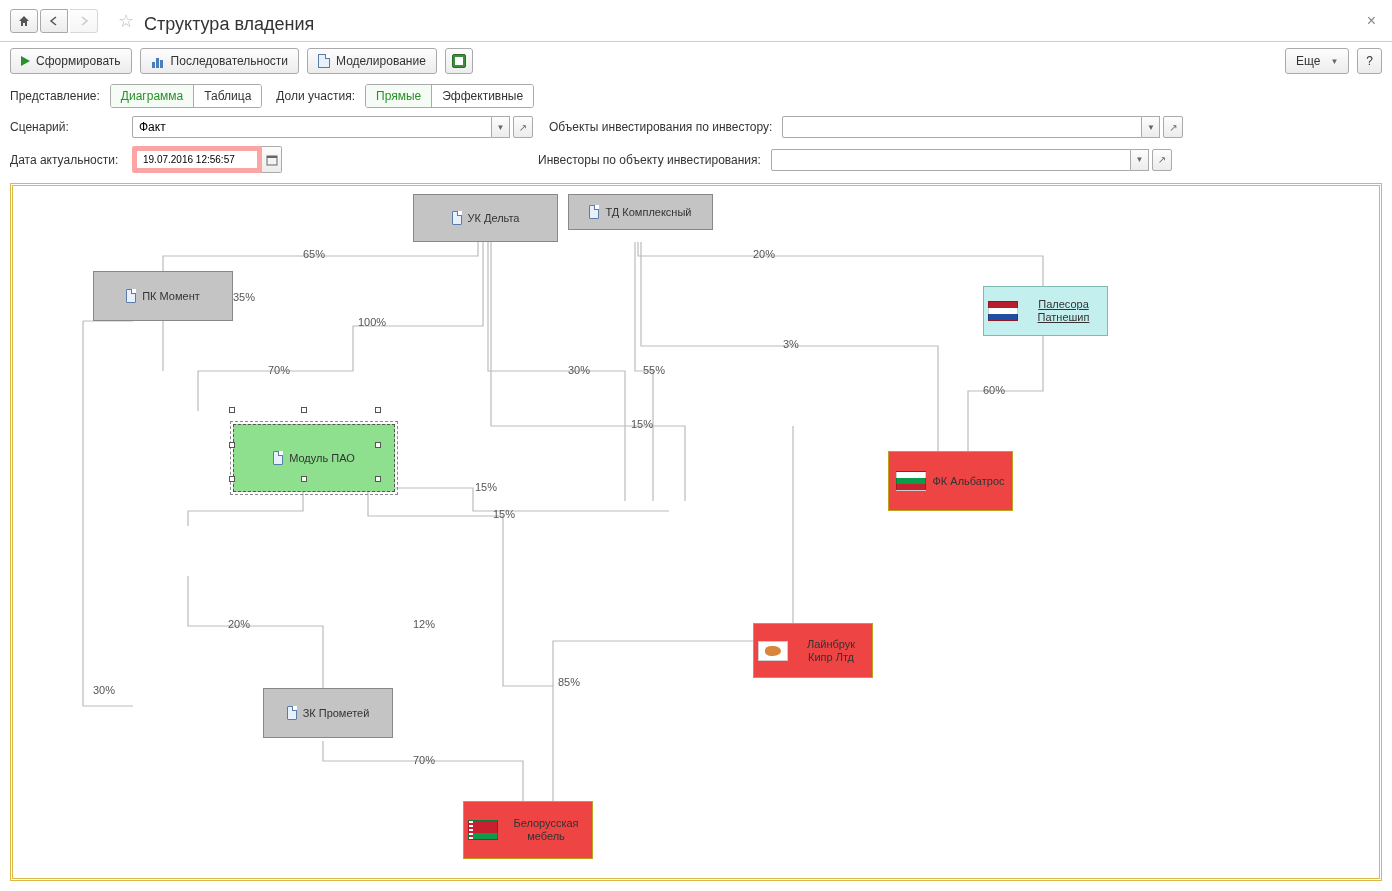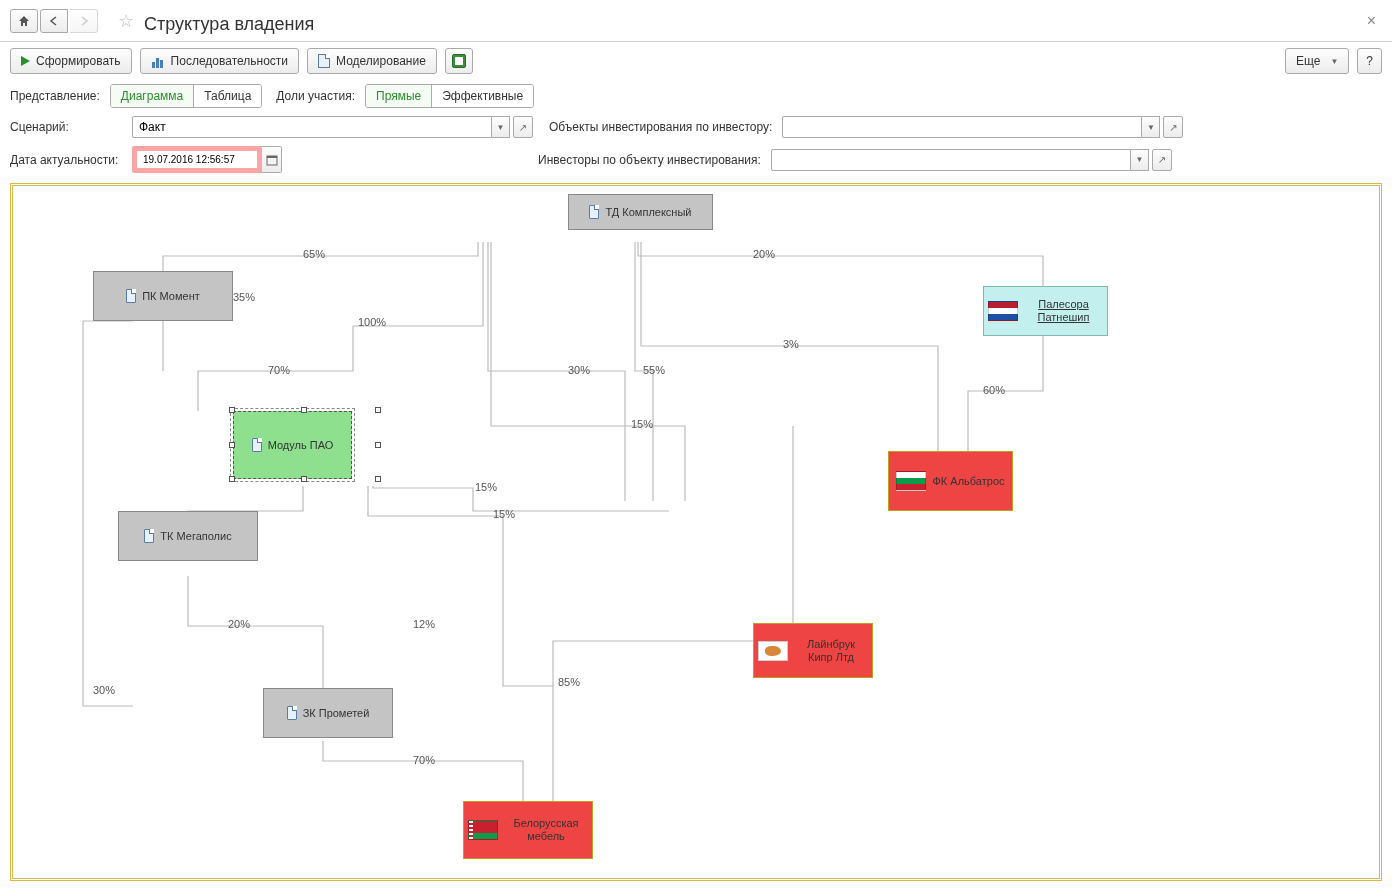--- a/index.html
+++ b/index.html
@@ -241,56 +241,56 @@
       <div class="edge-label" style="left:970px; top:198px">60%</div>
       <div class="edge-label" style="left:618px; top:232px">15%</div>
       <div class="edge-label" style="left:462px; top:295px">15%</div>
       <div class="edge-label" style="left:480px; top:322px">15%</div>
       <div class="edge-label" style="left:215px; top:432px">20%</div>
       <div class="edge-label" style="left:400px; top:432px">12%</div>
       <div class="edge-label" style="left:545px; top:490px">85%</div>
       <div class="edge-label" style="left:80px; top:498px">30%</div>
       <div class="edge-label" style="left:400px; top:568px">70%</div>
 
+      <div class="node gray" style="left:400px; top:8px; width:145px; height:48px">
+          <span class="doc-ic"></span>
+          <span class="node-label">УК Дельта</span>
+        </div>
       <div class="node gray" style="left:555px; top:8px; width:145px; height:36px">
           <span class="doc-ic"></span>
           <span class="node-label">ТД Комплексный</span>
         </div>
       <div class="node gray" style="left:80px; top:85px; width:140px; height:50px">
           <span class="doc-ic"></span>
           <span class="node-label">ПК Момент</span>
         </div>
       <div class="node cyan" style="left:970px; top:100px; width:125px; height:50px">
           <span class="flag flag-nl"></span>
           <span class="node-label">Палесора Патнешип</span>
         </div>
 
-      <div class="node green" style="left:220px; top:225px; width:119px; height:68px">
+      <div class="node green" style="left:220px; top:238px; width:162px; height:68px">
           <span class="doc-ic"></span>
           <span class="node-label">Модуль ПАО</span>
         </div>
 
       <div class="sel-handle" style="left:216px; top:221px"></div>
       <div class="sel-handle" style="left:288px; top:221px"></div>
       <div class="sel-handle" style="left:362px; top:221px"></div>
       <div class="sel-handle" style="left:216px; top:256px"></div>
       <div class="sel-handle" style="left:362px; top:256px"></div>
       <div class="sel-handle" style="left:216px; top:290px"></div>
       <div class="sel-handle" style="left:288px; top:290px"></div>
       <div class="sel-handle" style="left:362px; top:290px"></div>
 
       <div class="node yellow" style="left:875px; top:265px; width:125px; height:60px">
           <span class="flag flag-bg"></span>
           <span class="node-label">ФК Альбатрос</span>
         </div>
 
-      <div class="node gray" style="left:105px; top:325px; width:140px; height:50px">
-          <span class="doc-ic"></span>
-          <span class="node-label">ТК Мегаполис</span>
-        </div>
 
 
       <div class="node gray" style="left:250px; top:502px; width:130px; height:50px">
           <span class="doc-ic"></span>
           <span class="node-label">ЗК Прометей</span>
         </div>
 
       <div class="node yellow" style="left:740px; top:437px; width:120px; height:55px">
           <span class="flag flag-cy"></span>
           <span class="node-label">Лайнбрук Кипр Лтд</span>

